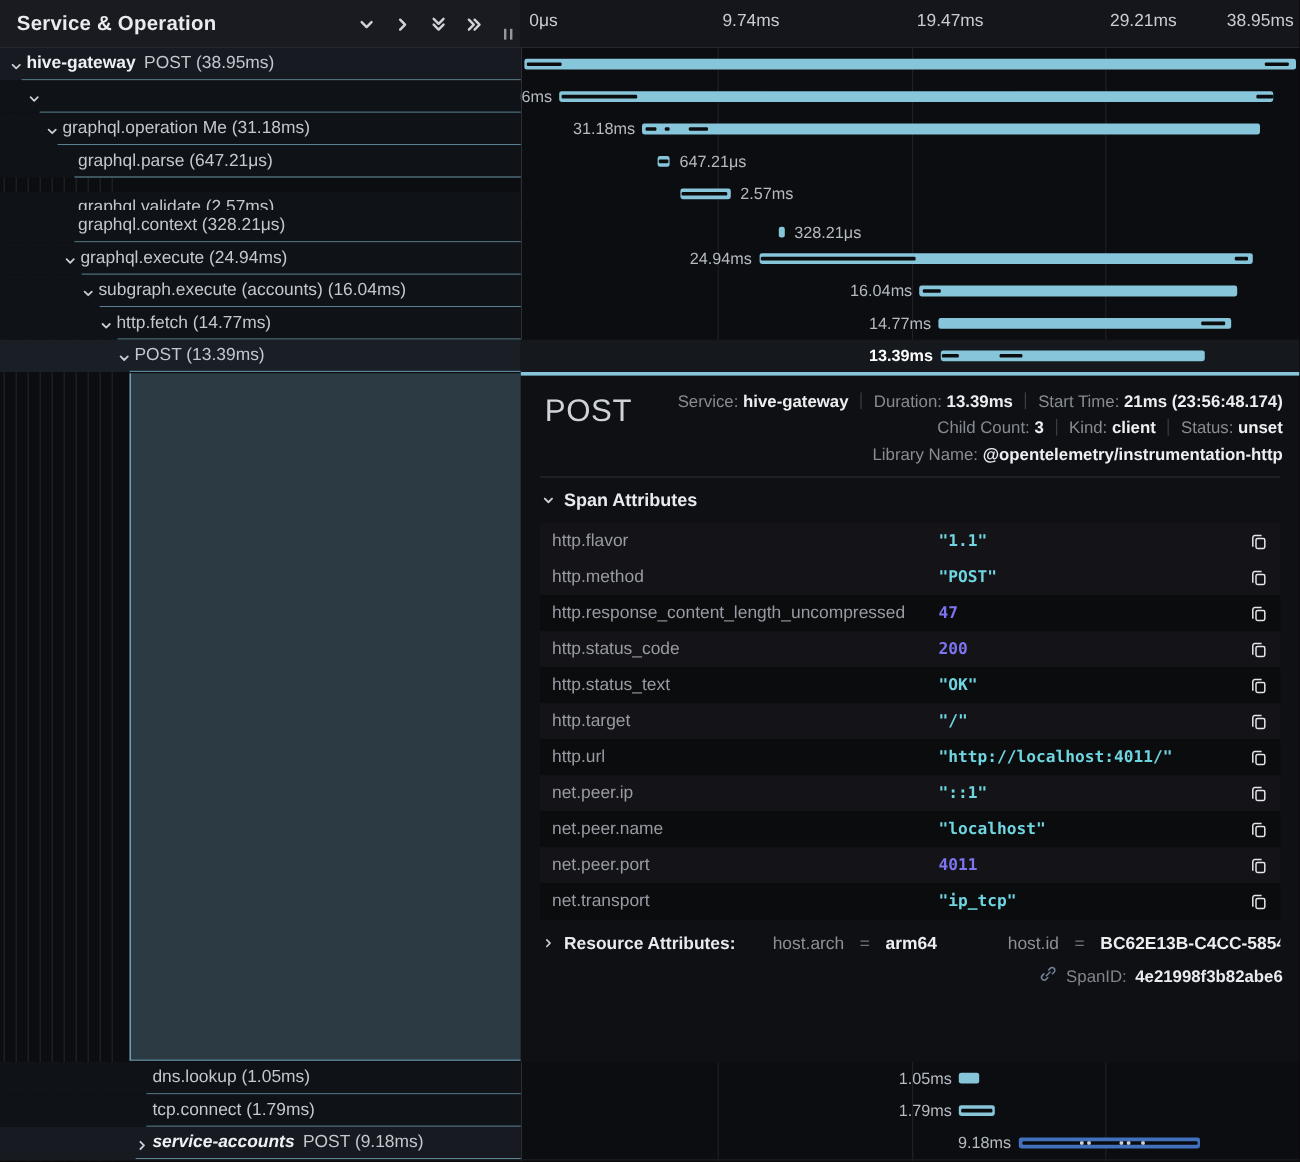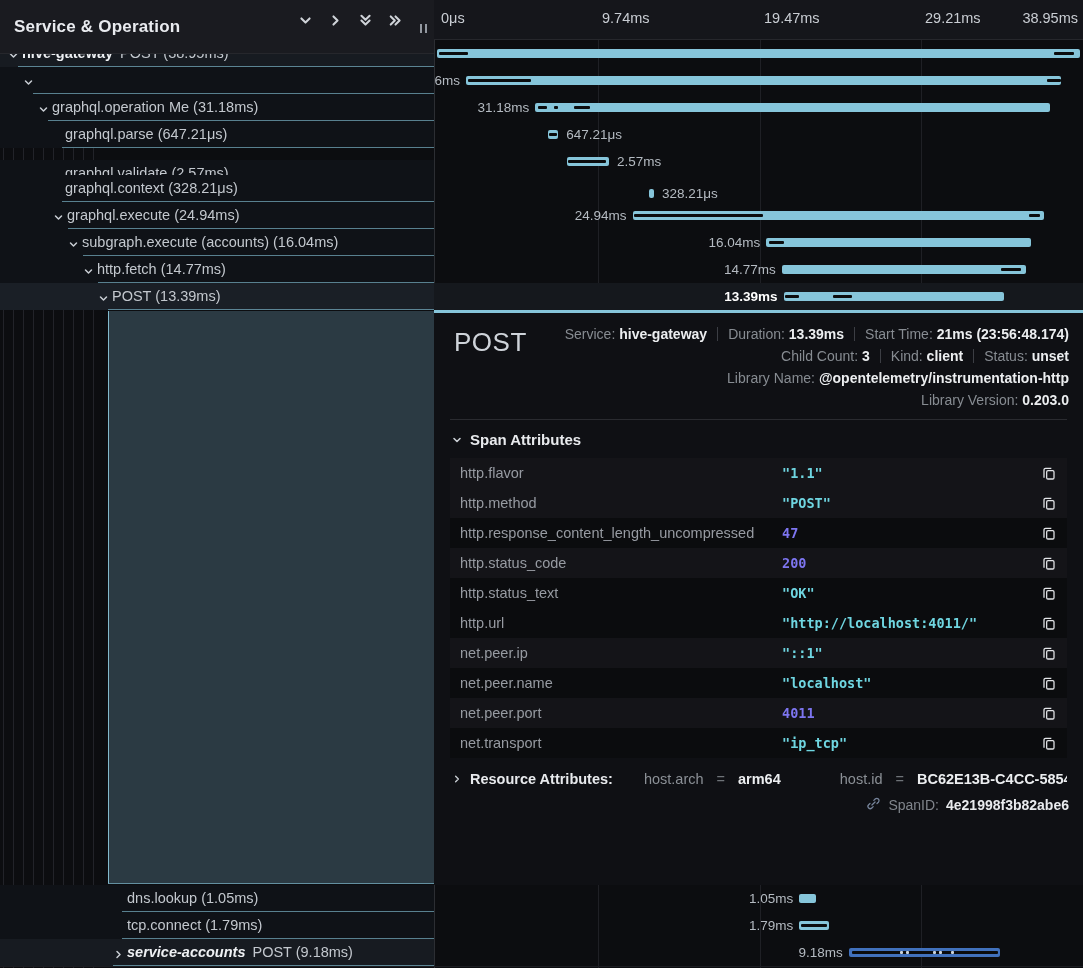--- a/index.html
+++ b/index.html
@@ -4,21 +4,21 @@
 <style>
   html,body{margin:0;padding:0;background:#0c0d10;}
   *{box-sizing:border-box;}
   #app{
     position:relative;width:1083px;height:968px;overflow:hidden;
     background:#0c0d10;color:#c6cbd1;
     font-family:"Liberation Sans", sans-serif;font-size:14px;
   }
   
   .panel-header{
-    position:absolute;left:0;top:0;width:434px;height:54px;
+    position:absolute;left:0;top:0;width:434px;height:40px;
     background:#1a1b20;border-bottom:1px solid #26272c;z-index:6;
     display:flex;align-items:center;
   }
   .panel-title{font-size:17px;font-weight:bold;color:#e9ebef;padding-left:14px;letter-spacing:.2px;}
   .hdr-icons{position:absolute;right:28px;top:0;height:40px;display:flex;align-items:center;gap:9px;}
   .hdr-icon{width:21px;height:21px;display:flex;align-items:center;justify-content:center;cursor:pointer;}
   .grip{position:absolute;right:7px;top:24px;display:flex;gap:3px;cursor:col-resize;}
   .grip i{display:block;width:2px;height:9px;background:#9398a0;}
   .tl-header{
     position:absolute;left:434px;top:0;width:649px;height:40px;
@@ -312,21 +312,20 @@
 
   <div class="teal"></div>
 
   <div class="detail">
     <div class="d-head">
       <div class="d-title">POST</div>
       <div class="d-meta" id="meta">
           <div><span>Service: </span><b>hive-gateway</b><span class="msep"></span><span>Duration: </span><b>13.39ms</b><span class="msep"></span><span>Start Time: </span><b>21ms (23:56:48.174)</b></div>
           <div><span>Child Count: </span><b>3</b><span class="msep"></span><span>Kind: </span><b>client</b><span class="msep"></span><span>Status: </span><b>unset</b></div>
           <div><span>Library Name: </span><b>@opentelemetry/instrumentation-http</b></div>
-          <div><span>Library Version: </span><b>0.203.0</b></div>
         </div>
     </div>
     <div class="d-div"></div>
     <div class="attr-head">
       <span><svg width="10" height="10" viewBox="0 0 10 10">
             <path d="M2 3.5 L5 6.5 L8 3.5" fill="none" stroke="#c9ced4" stroke-width="1.6" stroke-linecap="round" stroke-linejoin="round"></path>
           </svg></span>
       <span>Span Attributes</span>
     </div>
     <div class="attr-table" id="attrs">
@@ -366,20 +365,30 @@
           <span class="copy-btn">
             <svg width="16" height="16" viewBox="0 0 24 24" fill="none" stroke="#e3e5e8" stroke-width="1.9" stroke-linejoin="round">
               <rect x="8.5" y="8.5" width="11" height="12.5" rx="2"></rect>
               <path d="M15.5 5 H7 a2.5 2.5 0 0 0 -2.5 2.5 V19"></path>
             </svg>
           </span>
         </div>
         <div class="attr-row even">
           <span class="a-key">http.status_text</span>
           <span class="a-val string">"OK"</span>
+          <span class="copy-btn">
+            <svg width="16" height="16" viewBox="0 0 24 24" fill="none" stroke="#e3e5e8" stroke-width="1.9" stroke-linejoin="round">
+              <rect x="8.5" y="8.5" width="11" height="12.5" rx="2"></rect>
+              <path d="M15.5 5 H7 a2.5 2.5 0 0 0 -2.5 2.5 V19"></path>
+            </svg>
+          </span>
+        </div>
+        <div class="attr-row odd">
+          <span class="a-key">http.target</span>
+          <span class="a-val string">"/"</span>
           <span class="copy-btn">
             <svg width="16" height="16" viewBox="0 0 24 24" fill="none" stroke="#e3e5e8" stroke-width="1.9" stroke-linejoin="round">
               <rect x="8.5" y="8.5" width="11" height="12.5" rx="2"></rect>
               <path d="M15.5 5 H7 a2.5 2.5 0 0 0 -2.5 2.5 V19"></path>
             </svg>
           </span>
         </div>
         <div class="attr-row even">
           <span class="a-key">http.url</span>
           <span class="a-val string">"http://localhost:4011/"</span>

